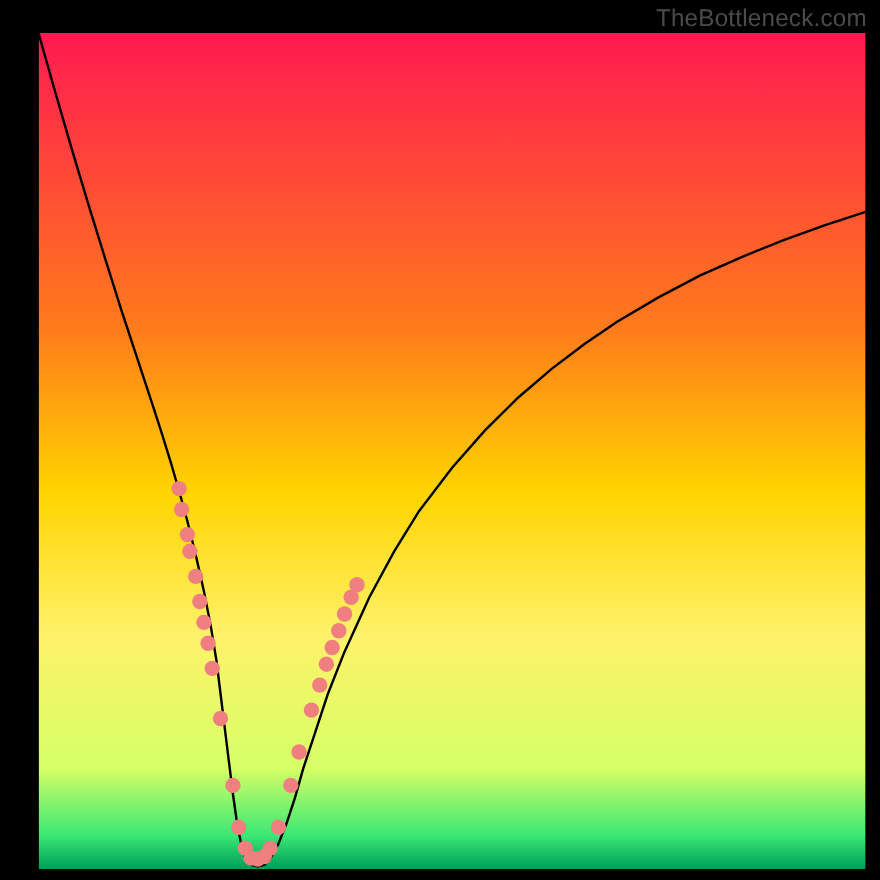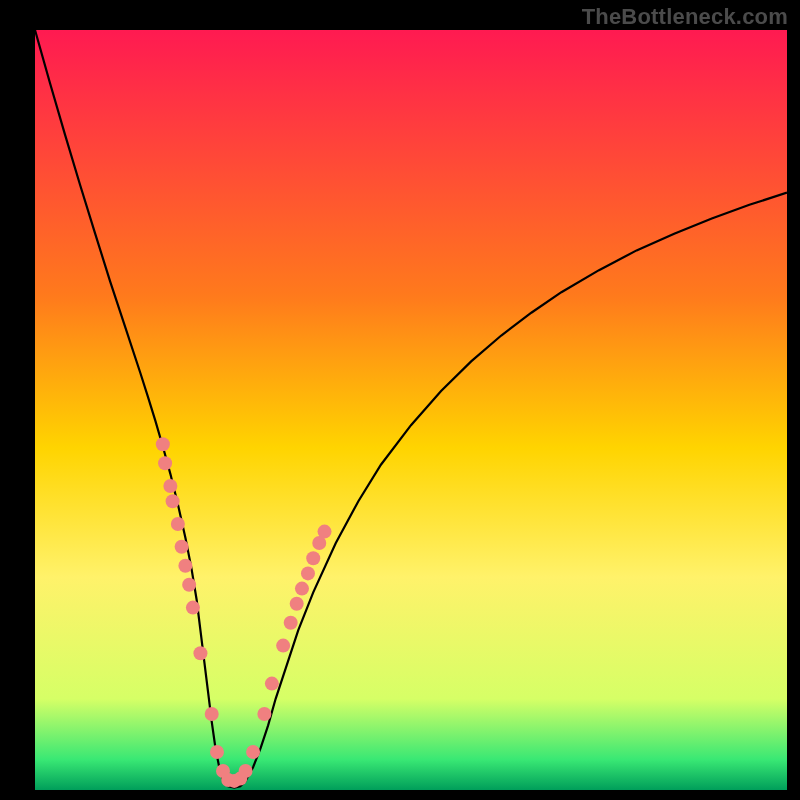--- a/index.html
+++ b/index.html
@@ -24,21 +24,21 @@
     width: 752px;
     height: 760px;
     overflow: hidden;
   }
   .wm {
     position: absolute;
     top: 4px;
     right: 12px;
     color: #4b4b4b;
     font-size: 22px;
-    font-weight: 700;
+    font-weight: 400;
     letter-spacing: 0.2px;
   }
   svg { display: block; }
 </style>
 </head>
 <body>
 
 <div class="frame">
   <div class="plot">
     <svg id="chart-svg" width="752" height="760" viewBox="0 0 752 760">

